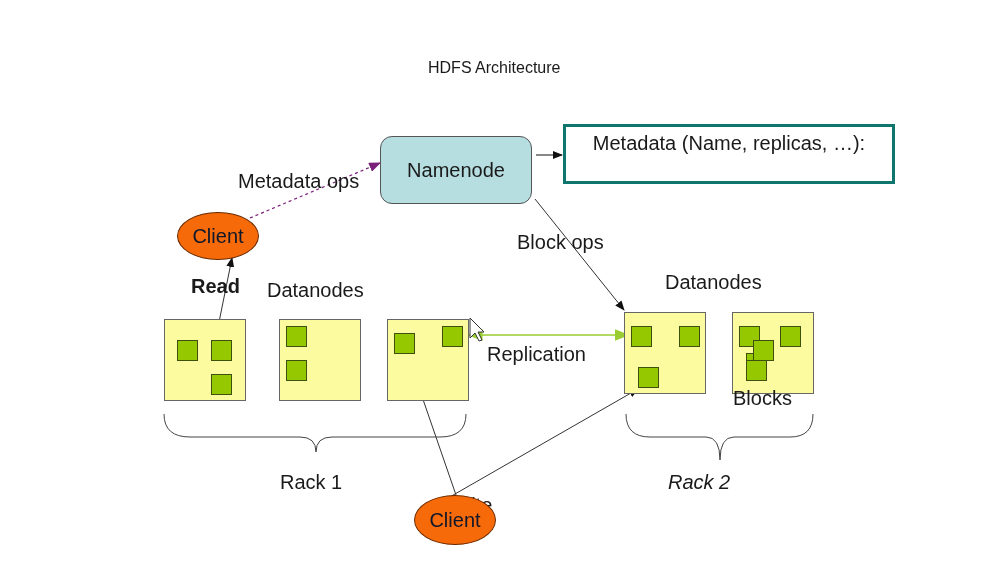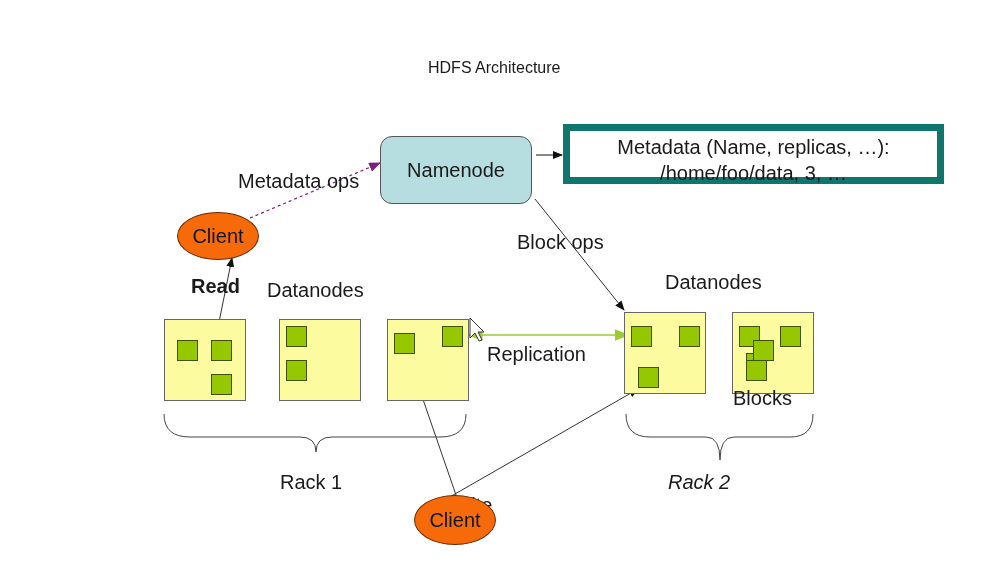--- a/index.html
+++ b/index.html
@@ -1,21 +1,21 @@
 <!DOCTYPE html>
 <html><head>
 <meta charset="utf-8">
 <style>
   html, body { margin: 0; padding: 0; background: #ffffff; }
   body { width: 1006px; height: 577px; position: relative; overflow: hidden; font-family: "Liberation Sans", sans-serif; color: #1a1a1a; }
   svg { position: absolute; left: 0; top: 0; }
   .lbl { position: absolute; font-size: 20px; white-space: nowrap; line-height: 1; }
   .title { font-size: 16px; }
   .namenode { position: absolute; left: 380px; top: 136px; width: 152px; height: 68px; background: #b6dde0; border: 1px solid #555; border-radius: 12px; display: flex; align-items: center; justify-content: center; font-size: 20px; box-sizing: border-box; }
-  .meta-box { position: absolute; left: 563px; top: 124px; width: 381px; height: 60px; border: 7px solid #0f766e; background: #fff; box-sizing: border-box; text-align: center; font-size: 20px; line-height: 26px; padding-top: 3px; }
+  .meta-box { position: absolute; left: 563px; top: 124px; width: 332px; height: 60px; border: 3px solid #0f766e; background: #fff; box-sizing: border-box; text-align: center; font-size: 20px; line-height: 26px; padding-top: 3px; }
   .client { position: absolute; background: #f66a0a; border: 1px solid #6b2a00; border-radius: 50%; display: flex; align-items: center; justify-content: center; font-size: 20px; box-sizing: border-box; color: #0f172a; }
   .dn { position: absolute; width: 82px; height: 82px; background: #fdfba0; border: 1px solid #666; box-sizing: border-box; }
   .blk { position: absolute; width: 21px; height: 21px; background: #96c800; border: 1px solid #3f4f10; box-sizing: border-box; }
 </style>
 </head>
 <body>
 
 <svg width="1006" height="577">
   <defs>
     <marker id="ah" markerWidth="10" markerHeight="8" refX="9" refY="4" orient="auto">
@@ -53,21 +53,20 @@
 </svg>
 
 <div class="lbl title" style="left:428px; top:60px;">HDFS Architecture</div>
 
 <div class="namenode">
   <span>Namenode</span>
 </div>
 
 <div class="meta-box">
   <div>Metadata (Name, replicas, …):</div>
-  <div>/home/foo/data, 3, …</div>
 </div>
 
 <div class="lbl" style="left:226px; top:171px;margin-left:12px;">Metadata ops</div>
 <div class="lbl" style="left:517px; top:232px;">Block ops</div>
 <div class="lbl" style="left:191px; top:276px;font-weight:bold;">Read</div>
 <div class="lbl" style="left:267px; top:280px;">Datanodes</div>
 <div class="lbl" style="left:665px; top:272px;">Datanodes</div>
 <div class="lbl" style="left:487px; top:344px;">Replication</div>
 <div class="lbl" style="left:446px; top:484px;margin-top:11px;">Write</div>
 <div class="lbl" style="left:280px; top:472px;">Rack 1</div>

